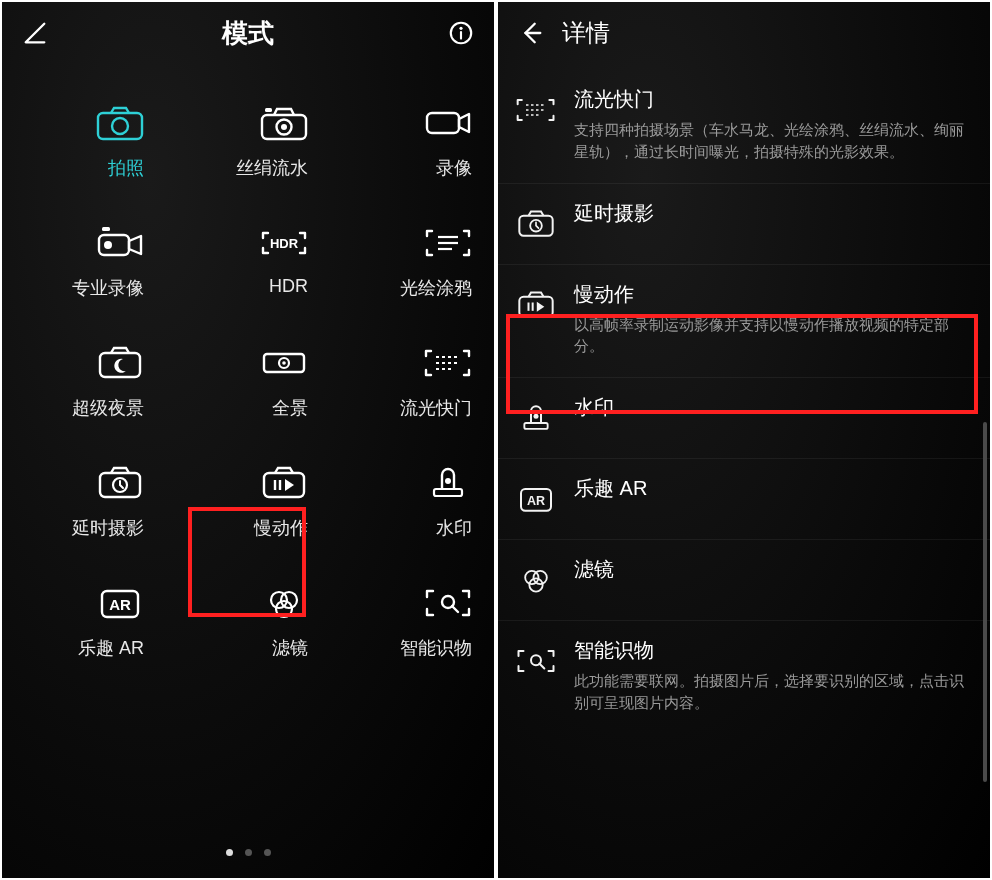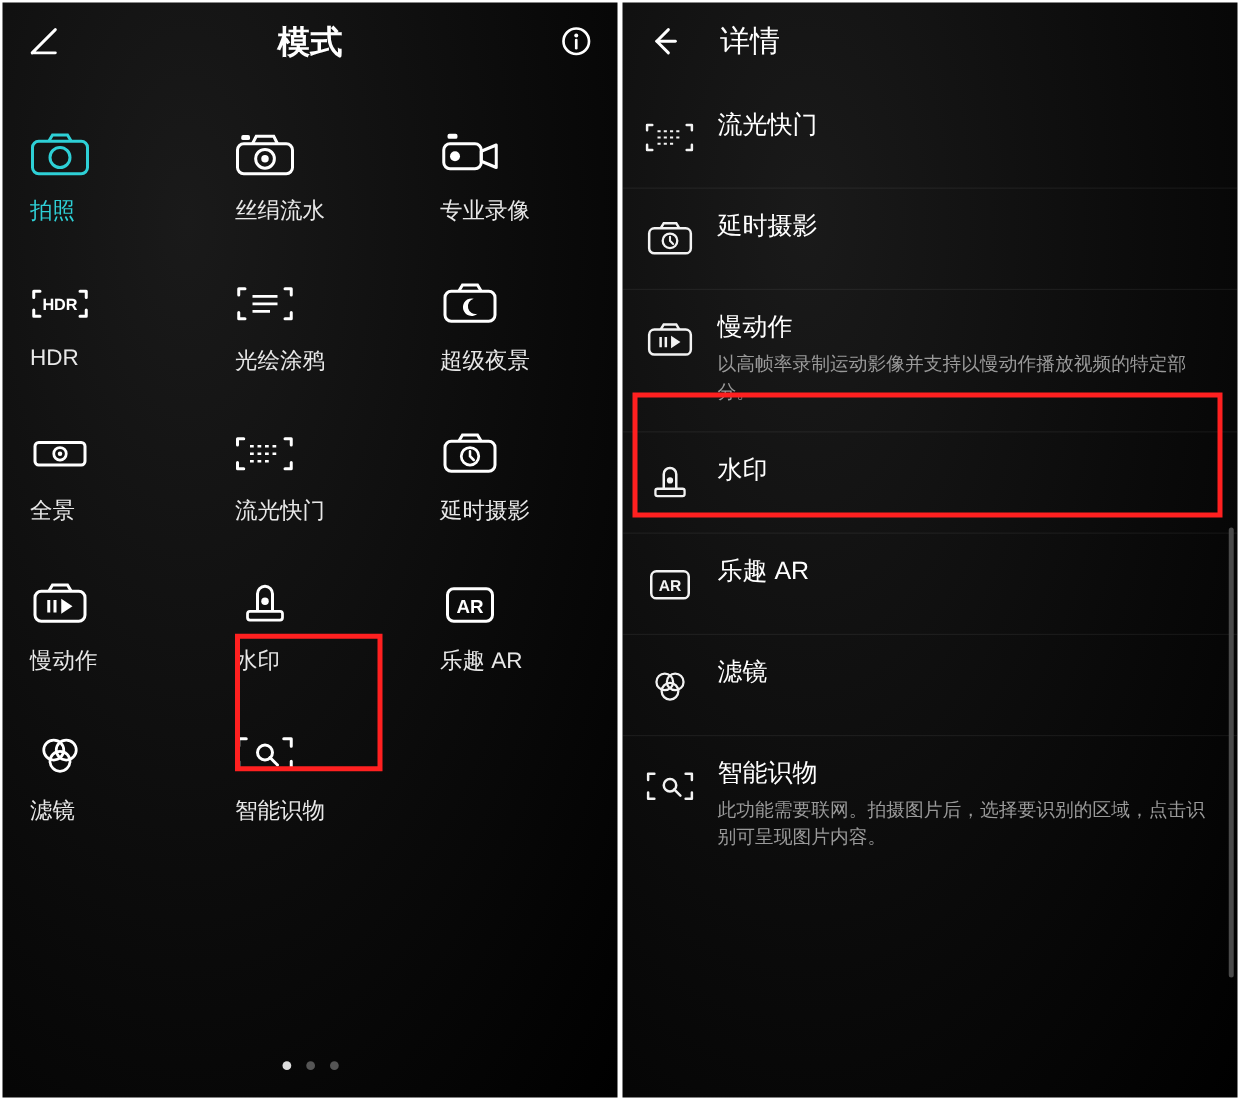--- a/index.html
+++ b/index.html
@@ -36,33 +36,33 @@
     color: #fff;
     pointer-events: none;
   }
   .hdr-icon {
     width: 30px; height: 30px;
     color: #fff;
     display: flex; align-items: center; justify-content: center;
     z-index: 2;
   }
   .hdr-right { margin-left: auto; }
-  .hdr-left-title { font-size: 24px; margin-left: 30px; }
+  .hdr-left-title { font-size: 24px; margin-left: 16px; }
   
   .grid {
     padding: 40px 0 10px;
     display: grid;
     grid-template-columns: repeat(3, 1fr);
     row-gap: 44px;
     justify-items: center;
   }
   .cell {
     display: flex;
     flex-direction: column;
-    align-items: flex-start;
+    align-items: flex-end;
     gap: 14px;
     width: 120px;
     position: relative;
     cursor: pointer;
   }
   .cell .ic {
     width: 48px; height: 38px;
     display: flex; align-items: center; justify-content: center;
     color: #fff;
   }
@@ -242,20 +242,28 @@
         <div class="ic">
           <svg width="48" height="36">
             <use href="#i-camera-pro"></use>
           </svg>
         </div>
         <div class="lbl">丝绢流水</div>
       </div>
       <div class="cell">
         <div class="ic">
           <svg width="48" height="36">
+            <use href="#i-video"></use>
+          </svg>
+        </div>
+        <div class="lbl">录像</div>
+      </div>
+      <div class="cell">
+        <div class="ic">
+          <svg width="48" height="36">
             <use href="#i-video-pro"></use>
           </svg>
         </div>
         <div class="lbl">专业录像</div>
       </div>
       <div class="cell">
         <div class="ic">
           <svg width="48" height="36">
             <use href="#i-hdr"></use>
           </svg>
@@ -365,20 +373,21 @@
 
   <div class="list" id="list">
       <div class="row">
         <div class="row-ic">
           <svg width="40" height="32">
             <use href="#i-light-paint"></use>
           </svg>
         </div>
         <div class="row-body">
           <div class="row-title">流光快门</div>
+          <div class="row-desc">支持四种拍摄场景（车水马龙、光绘涂鸦、丝绢流水、绚丽星轨），通过长时间曝光，拍摄特殊的光影效果。</div>
         </div>
       </div>
       <div class="row">
         <div class="row-ic">
           <svg width="40" height="32">
             <use href="#i-timelapse"></use>
           </svg>
         </div>
         <div class="row-body">
           <div class="row-title">延时摄影</div>

